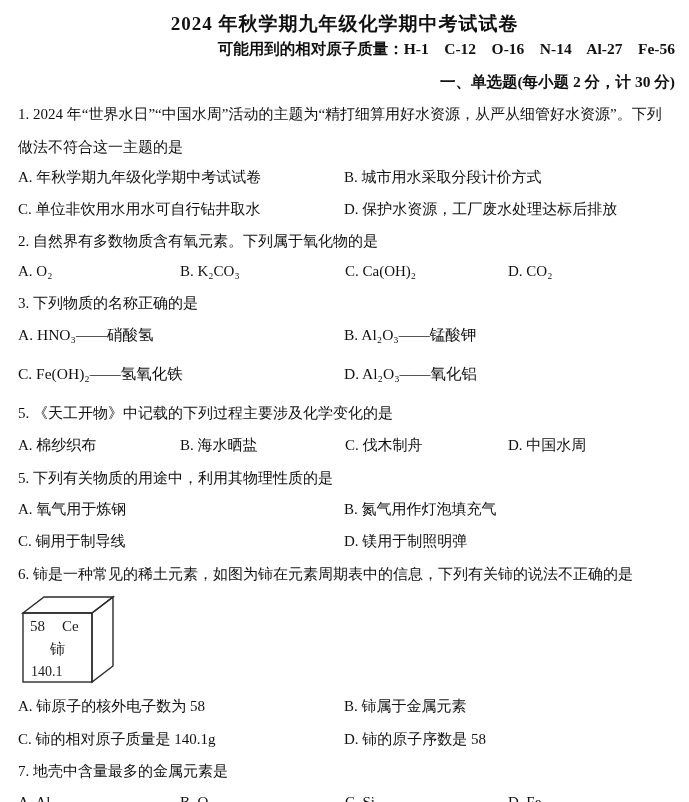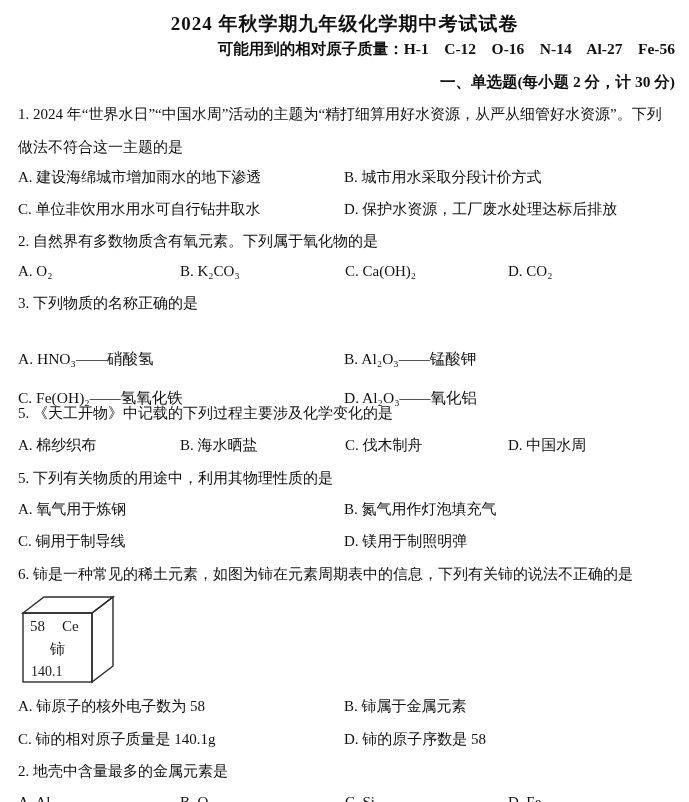--- a/index.html
+++ b/index.html
@@ -26,40 +26,40 @@
     left: 18px;
     right: 14px;
     font-size: 15px;
     line-height: 20px;
     white-space: pre;
   }
   .bold { font-weight: bold; font-size: 15.5px; text-align: right; }
   .opts2 { display: grid; grid-template-columns: 326px 1fr; }
   .opts4 { display: grid; grid-template-columns: 162px 165px 163px 1fr; }
   .opts2 span, .opts4 span { display: block; white-space: pre; }
-  .formula-row { font-size: 15.5px; margin-top: 24px; }
+  .formula-row { font-size: 15.5px; }
   .element-svg { position: absolute; left: 18px; top: 590px; }
   .element-svg polygon, .element-svg rect { fill: none; stroke: #2b2b2b; stroke-width: 1.4; stroke-linejoin: miter; }
   .element-svg text { fill: #1a1a1a; font-family: "Liberation Serif", "DejaVu Serif", serif; }
 </style>
 </head>
 <body>
 
 <div class="page">
 
   <h1 class="title">2024 年秋学期九年级化学期中考试试卷</h1>
 
   <div class="line bold" style="top:39px">可能用到的相对原子质量：H-1    C-12    O-16    N-14    Al-27    Fe-56</div>
 
   <div class="line bold" style="top:72px">一、单选题(每小题 2 分，计 30 分)</div>
 
   <div class="line" style="top:104px">1. 2024 年“世界水日”“中国水周”活动的主题为“精打细算用好水资源，从严从细管好水资源”。下列</div>
   <div class="line" style="top:137px">做法不符合这一主题的是</div>
   <div class="line opts2" style="top:167px">
-    <span>A. 建设海绵城市增加雨水的地下渗透</span>
+    <span>A. 年秋学期九年级化学期中考试试卷</span>
     <span>B. 城市用水采取分段计价方式</span>
   </div>
   <div class="line opts2" style="top:199px">
     <span>C. 单位非饮用水用水可自行钻井取水</span>
     <span>D. 保护水资源，工厂废水处理达标后排放</span>
   </div>
 
   <div class="line" style="top:231px">2. 自然界有多数物质含有氧元素。下列属于氧化物的是</div>
   <div class="line opts4" style="top:261px">
     <span>A. O₂</span>
@@ -113,21 +113,21 @@
 
   <div class="line opts2" style="top:696px">
     <span>A. 铈原子的核外电子数为 58</span>
     <span>B. 铈属于金属元素</span>
   </div>
   <div class="line opts2" style="top:729px">
     <span>C. 铈的相对原子质量是 140.1g</span>
     <span>D. 铈的原子序数是 58</span>
   </div>
 
-  <div class="line" style="top:761px">2. 地壳中含量最多的金属元素是</div>
+  <div class="line" style="top:761px">7. 地壳中含量最多的金属元素是</div>
   <div class="line opts4" style="top:792px">
     <span>A. Al</span>
     <span>B. O</span>
     <span>C. Si</span>
     <span>D. Fe</span>
   </div>
 
 </div>
 
 </body></html>

